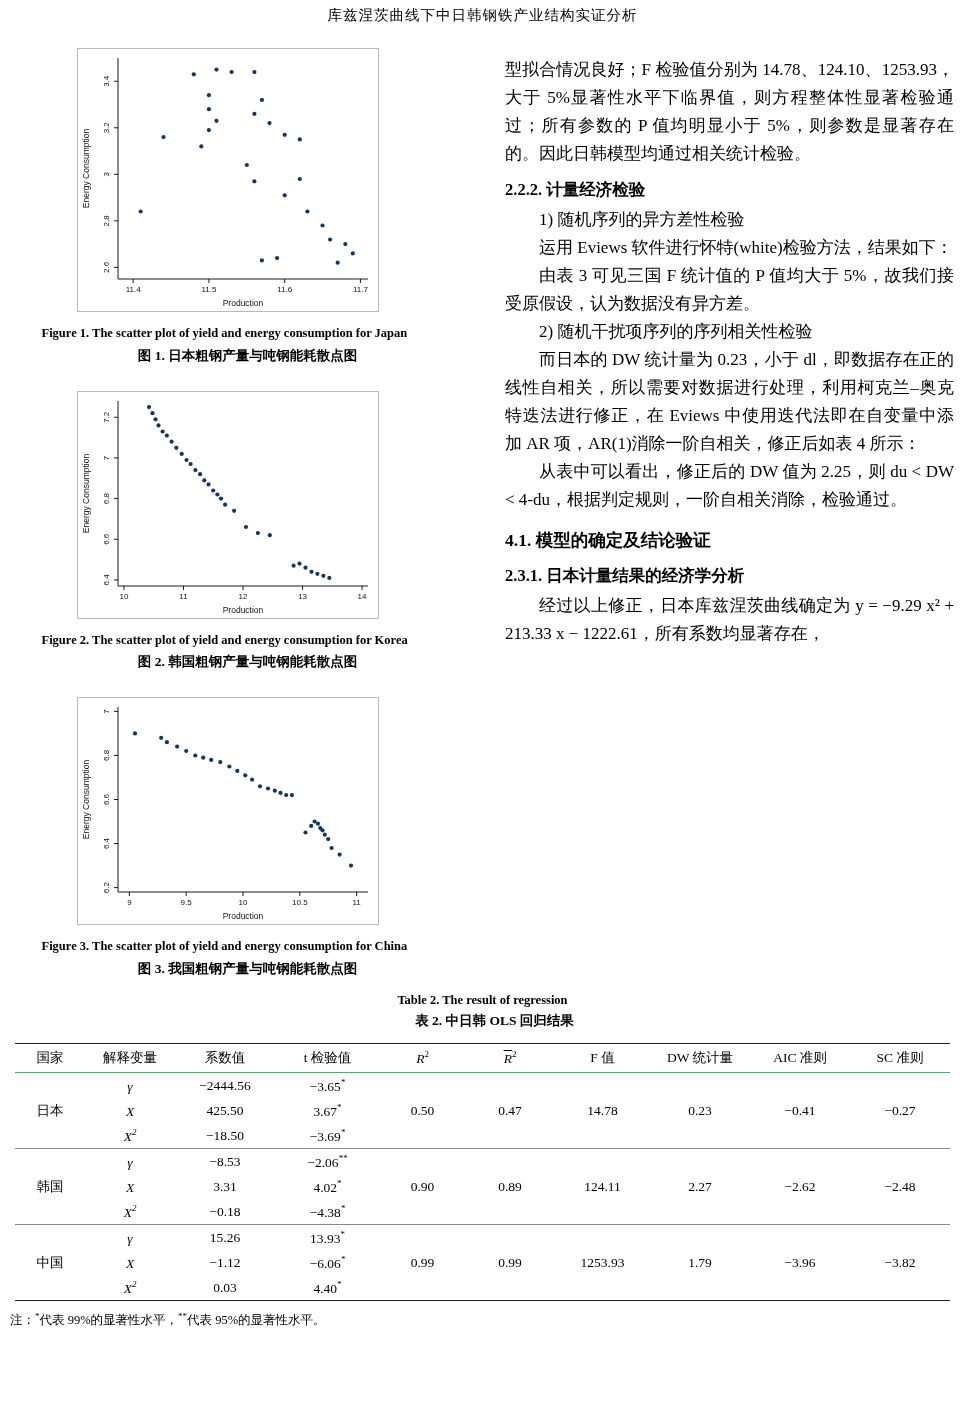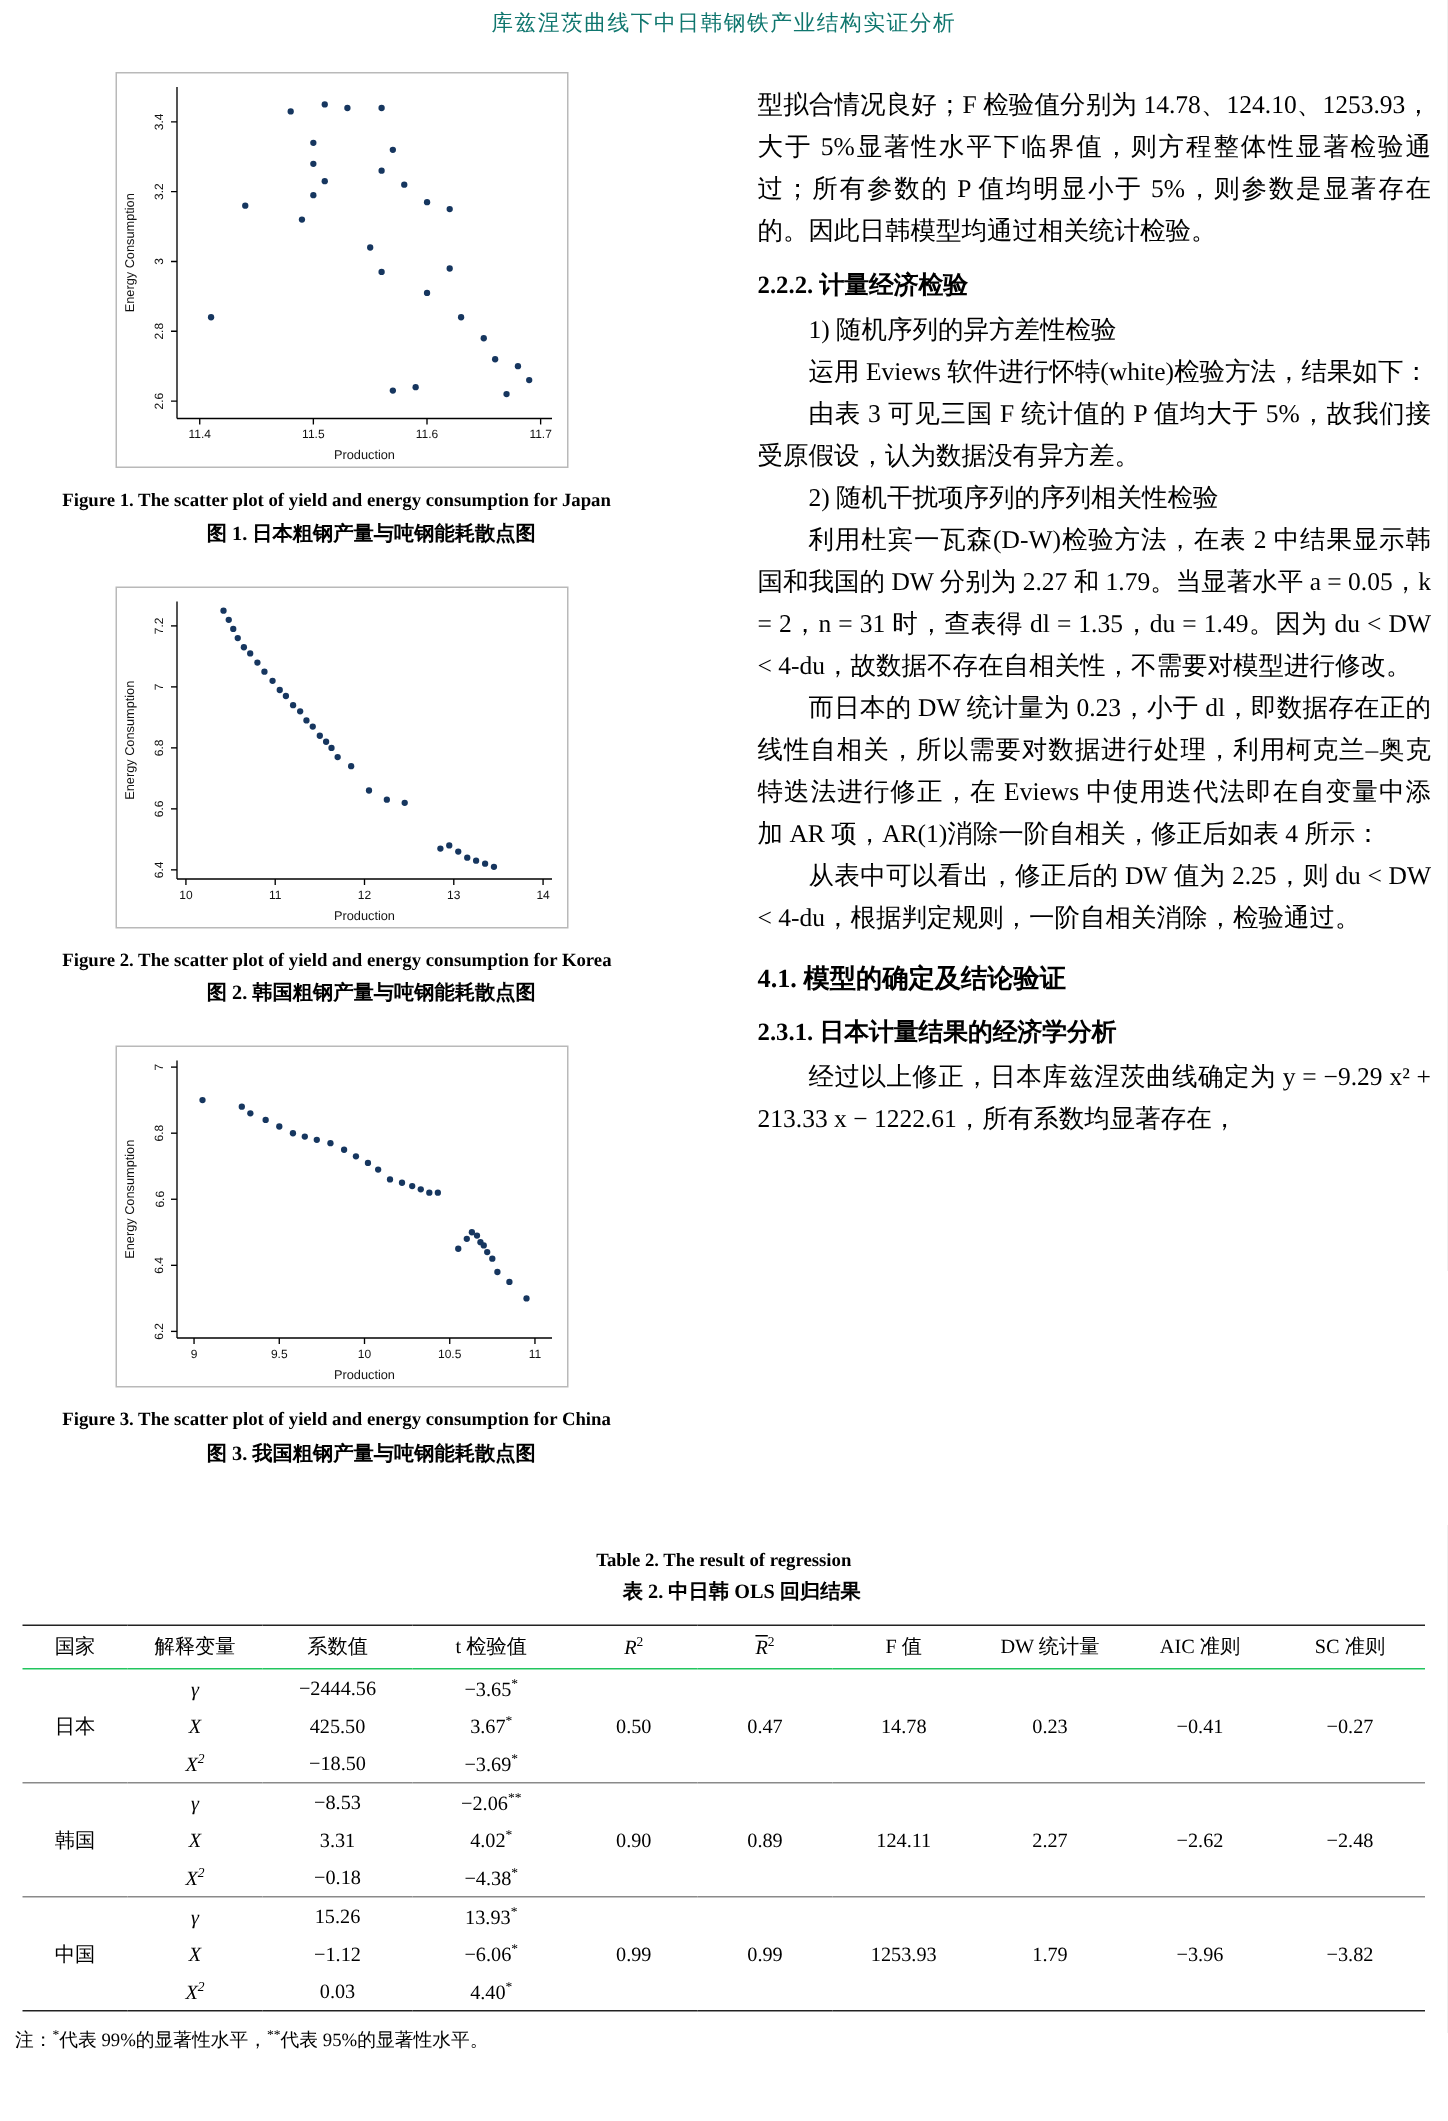--- a/index.html
+++ b/index.html
@@ -3,42 +3,42 @@
 <meta charset="utf-8">
 <style>
   html,body { margin:0; padding:0; background:#e8e8e8; }
   .page {
     position:relative; width:965px; height:1414px; margin:0 auto;
     background:#ffffff; font-family:"Liberation Serif","DejaVu Serif",serif;
     color:#000; overflow:hidden;
   }
   .header {
     position:absolute; top:6px; left:0; right:0;
-    text-align:center; font-size:14.5px; color:#0f766e; letter-spacing:1px;
+    text-align:center; font-size:14.5px; color:#000000; letter-spacing:1px;
   }
   
   .figcol { position:absolute; left:15px; top:48px; width:465px; }
   .figblock { margin-bottom:26px; }
   .chart { display:block; margin-left:62px; background:#fff; border:1px solid #b9b9b9; }
   .cap-en {
     margin:13px auto 0; width:412px; text-align:left;
     font-weight:bold; font-size:12.5px; line-height:1.4;
   }
   .cap-zh { margin:4px auto 0; text-align:center; font-weight:bold; font-size:13.5px; }
   
   .textcol {
     position:absolute; left:505px; top:56px; width:449px;
     font-size:17px; line-height:28px; text-align:justify;
   }
   .textcol p { margin:0; }
   .textcol p.ind { text-indent:2em; }
   .textcol h3 { font-size:16.5px; margin:8px 0 2px; }
   .textcol h2 { font-size:17.5px; margin:12px 0 4px; }
   
-  .tablesec { position:absolute; left:0; top:1033px; width:965px; }
+  .tablesec { position:absolute; left:0; top:993px; width:965px; }
   .tbl-title-en { text-align:center; font-weight:bold; font-size:12.5px; }
   .tbl-title-zh { text-align:center; font-weight:bold; font-size:13.5px; margin-top:4px;padding-left:24px; }
   table.results {
     width:935px; margin:13px 15px 0; border-collapse:collapse;
     font-size:13.5px; text-align:center;
   }
   table.results thead th {
     font-weight:normal; padding:5px 2px;
     border-top:1.4px solid #222; border-bottom:1px solid #22c55e;
   }
@@ -247,21 +247,20 @@
 
   </div>
 
   <div class="textcol">
     <p>型拟合情况良好；F 检验值分别为 14.78、124.10、1253.93，大于 5%显著性水平下临界值，则方程整体性显著检验通过；所有参数的 P 值均明显小于 5%，则参数是显著存在的。因此日韩模型均通过相关统计检验。</p>
     <h3>2.2.2. 计量经济检验</h3>
     <p class="ind">1) 随机序列的异方差性检验</p>
     <p class="ind">运用 Eviews 软件进行怀特(white)检验方法，结果如下：</p>
     <p class="ind">由表 3 可见三国 F 统计值的 P 值均大于 5%，故我们接受原假设，认为数据没有异方差。</p>
     <p class="ind">2) 随机干扰项序列的序列相关性检验</p>
-    <p class="ind">利用杜宾一瓦森(D-W)检验方法，在表 2 中结果显示韩国和我国的 DW 分别为 2.27 和 1.79。当显著水平 a = 0.05，k = 2，n = 31 时，查表得 dl = 1.35，du = 1.49。因为 du &lt; DW &lt; 4-du，故数据不存在自相关性，不需要对模型进行修改。</p>
     <p class="ind">而日本的 DW 统计量为 0.23，小于 dl，即数据存在正的线性自相关，所以需要对数据进行处理，利用柯克兰–奥克特迭法进行修正，在 Eviews 中使用迭代法即在自变量中添加 AR 项，AR(1)消除一阶自相关，修正后如表 4 所示：</p>
     <p class="ind">从表中可以看出，修正后的 DW 值为 2.25，则 du &lt; DW &lt; 4-du，根据判定规则，一阶自相关消除，检验通过。</p>
     <h2>4.1. 模型的确定及结论验证</h2>
     <h3>2.3.1. 日本计量结果的经济学分析</h3>
     <p class="ind">经过以上修正，日本库兹涅茨曲线确定为 y = −9.29 x² + 213.33 x − 1222.61，所有系数均显著存在，</p>
   </div>
 
   <div class="tablesec">
     <div class="tbl-title-en">Table 2. The result of regression</div>
     <div class="tbl-title-zh">表 2. 中日韩 OLS 回归结果</div>

